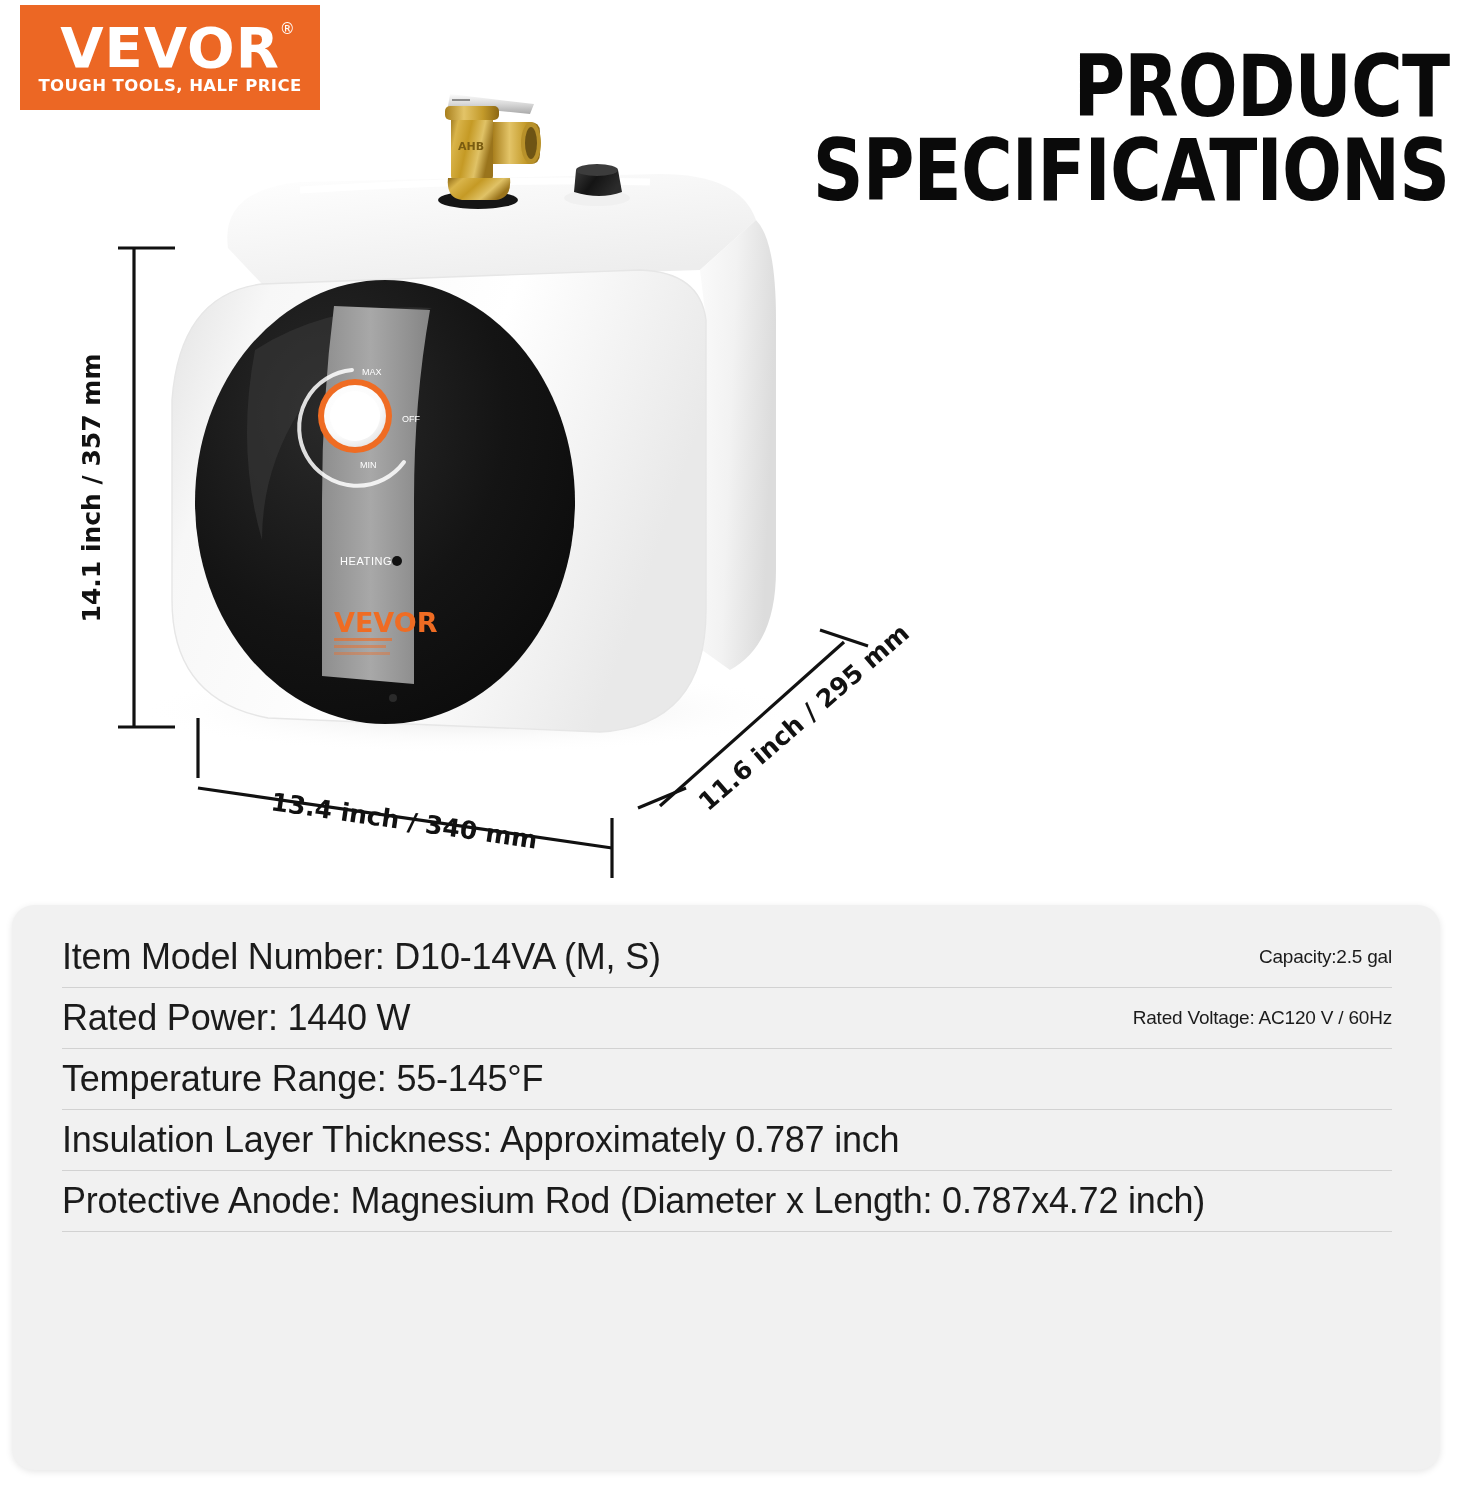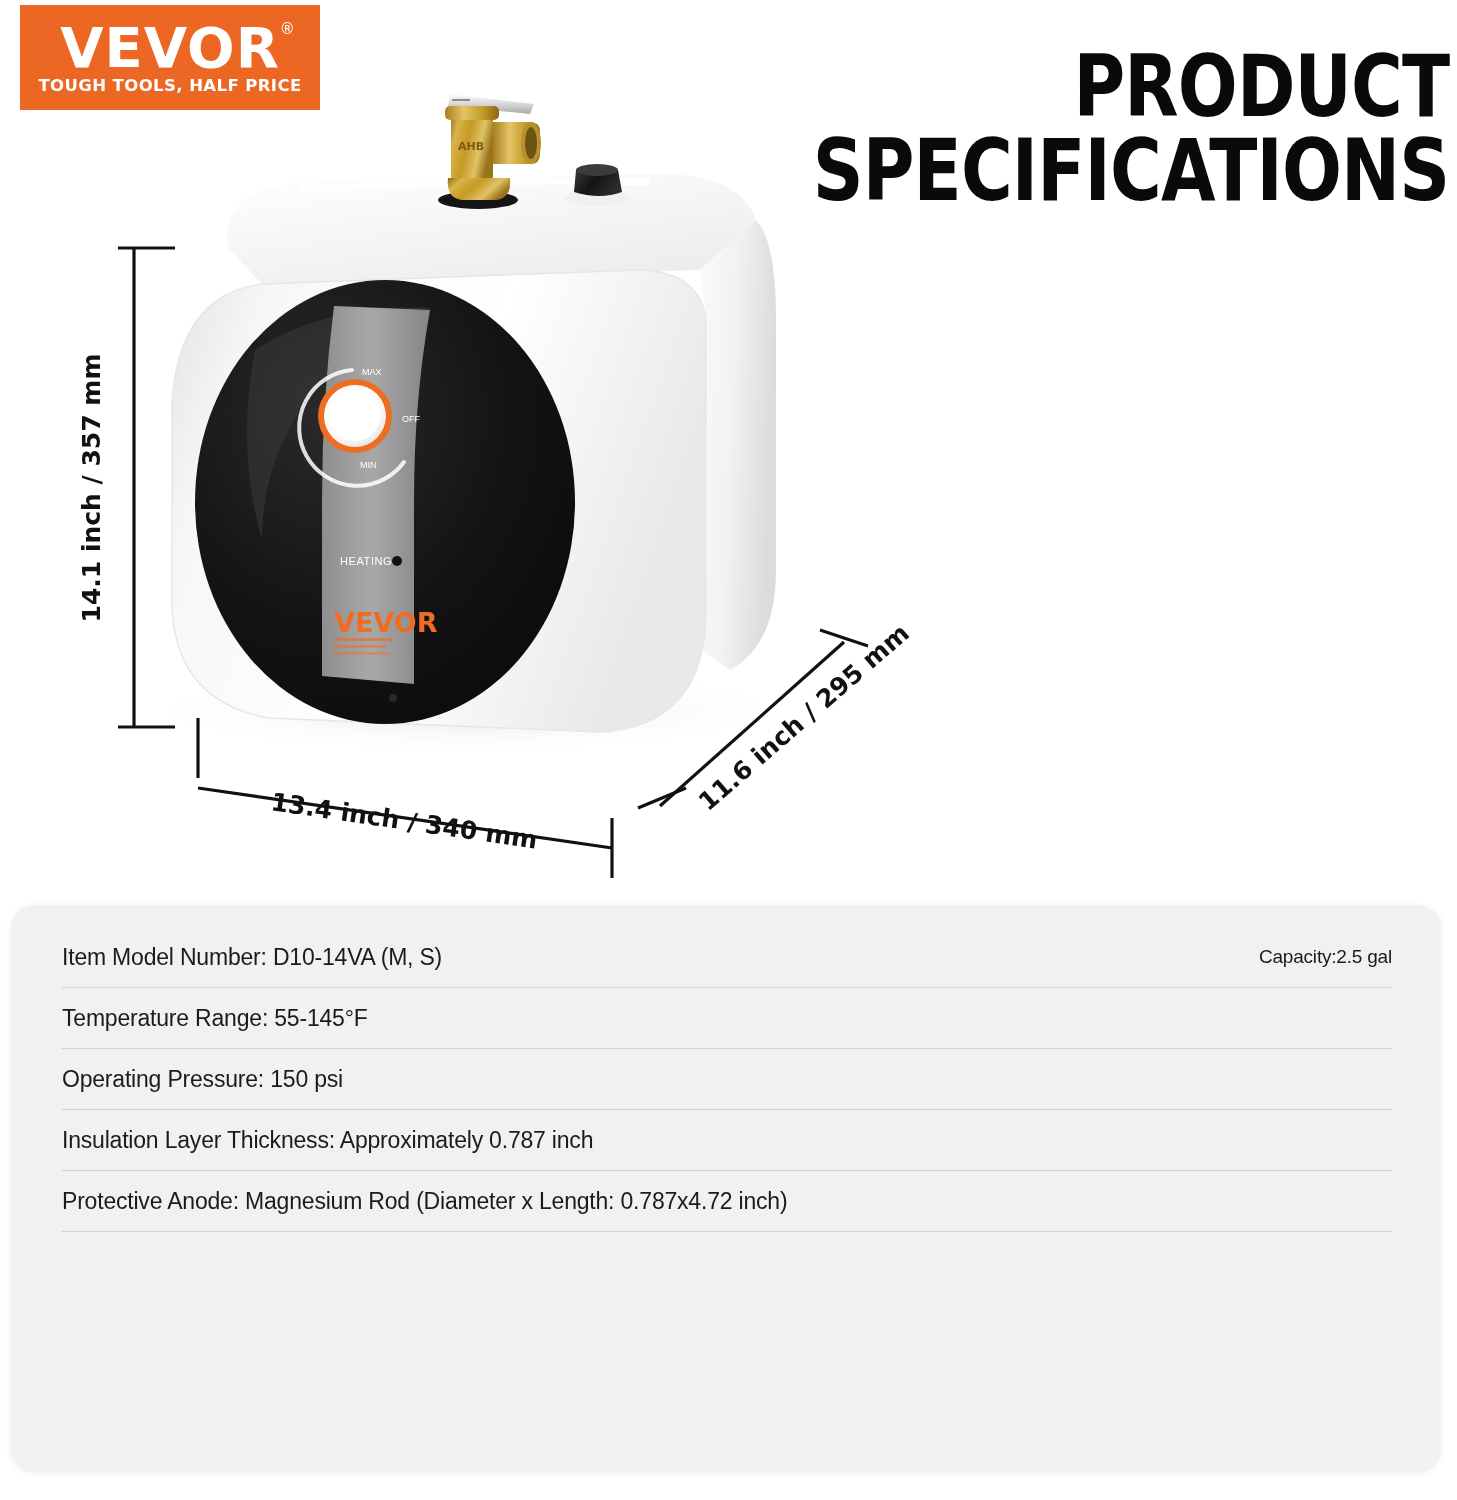--- a/index.html
+++ b/index.html
@@ -98,21 +98,21 @@
   }
   .spec-row {
     position: relative;
     height: 60px;
     display: flex;
     align-items: center;
     border-bottom: 1.6px solid #d2d2d2;
   }
   .spec-row:last-child { border-bottom: 1.6px solid #d2d2d2; }
   .spec-left {
-    font-size: 23px;
+    font-size: 36px;
     color: #1b1b1b;
     white-space: nowrap;
     letter-spacing: -0.2px;
   }
   .spec-right {
     margin-left: auto;
     font-size: 19px;
     color: #1b1b1b;
     white-space: nowrap;
     letter-spacing: -0.2px;
@@ -305,30 +305,30 @@
 </div>
 
 <div id="spec-card">
   <div id="spec-table">
 
     <div class="spec-row">
       <span class="spec-left">Item Model Number: D10-14VA (M, S)</span>
       <span class="spec-right">Capacity:2.5 gal</span>
     </div>
 
+    <div class="spec-row">
+      <span class="spec-left">Rated Power: 1440 W</span>
+      <span class="spec-right">Rated Voltage: AC120 V / 60Hz</span>
+    </div>
 
 
     <div class="spec-row">
       <span class="spec-left">Temperature Range: 55-145°F</span>
     </div>
 
-    <div class="spec-row">
-      <span class="spec-left">Operating Pressure: 150 psi</span>
-      <span class="spec-right"></span>
-    </div>
 
     <div class="spec-row">
       <span class="spec-left">Insulation Layer Thickness: Approximately 0.787 inch</span>
       <span class="spec-right"></span>
     </div>
 
 
     <div class="spec-row">
       <span class="spec-left">Protective Anode: Magnesium Rod (Diameter x Length: 0.787x4.72 inch)</span>
       <span class="spec-right"></span>

